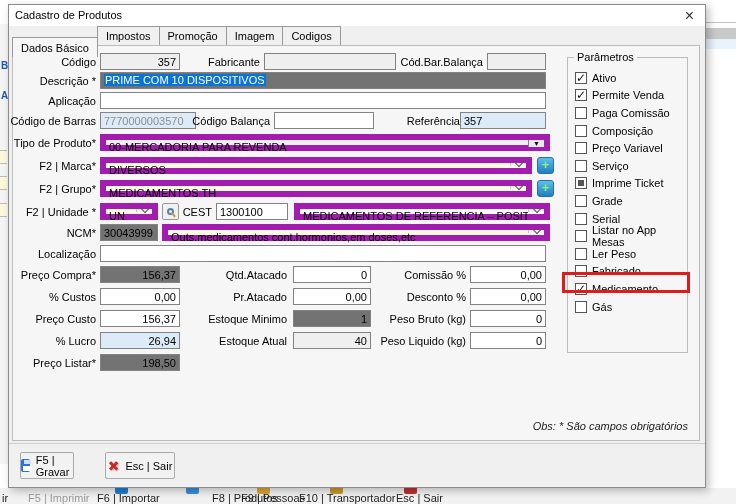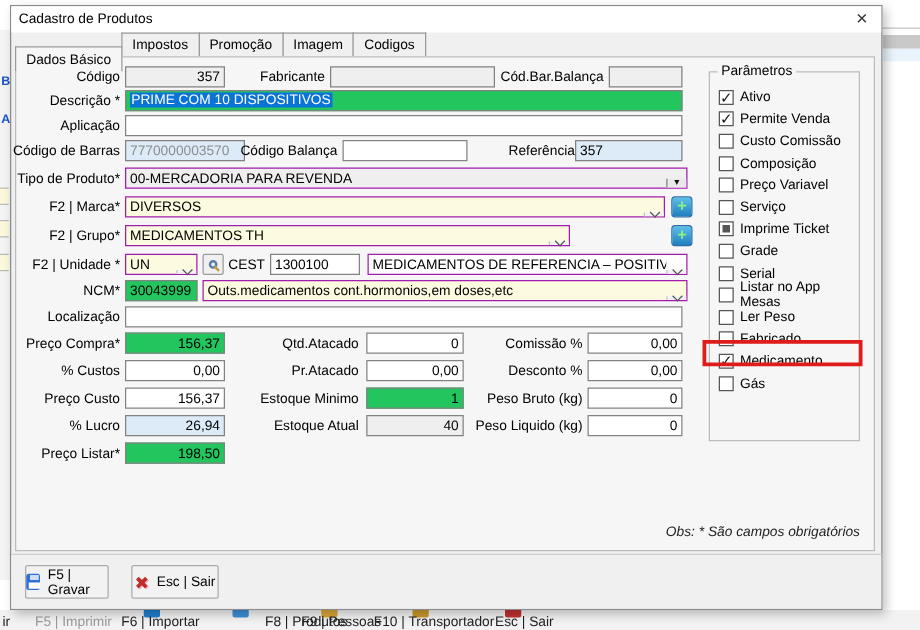--- a/index.html
+++ b/index.html
@@ -30,27 +30,27 @@
   .tabs { position:absolute; left:12px; top:26px; display:flex; align-items:flex-end; }
   .tab  { font-size:11px; color:#000; padding:3px 8px 3px 8px; border:1px solid #9a9a9a; border-bottom:none; background:#f0f0f0; margin-right:-1px; height:31px; white-space:nowrap; }
   .tab.active { background:#f6f6f6; height:20px; position:relative; z-index:3; padding-top:4px; }
   .tabpage { position:absolute; left:12px; top:45px; width:688px; height:396px; background:#f6f6f6; border:1px solid #bcbcbc; }
 
   
   .lbl { position:absolute; font-size:11px; line-height:13px; color:#000; white-space:nowrap; }
   .fld { position:absolute; height:17px; border:1px solid #828282; background:#fff; font-size:11px; padding:1px 3px; color:#000; font-family:inherit; }
   input.fld { outline:none; }
   .fld.ro    { background:#efefef; }
-  .fld.yellow{ background:#22c55e; }
+  .fld.yellow{ background:#737373; }
   .fld.blue  { background:#dcebf7; }
   .fld.num   { text-align:right; }
   .fld.graytext { color:#8e8e8e; }
   .sel { background:#0a74d6; color:#fff; padding:0 1px; }
 
-  .combo { position:absolute; height:17px; border:1px solid #a21caf; background:#fff; display:flex; align-items:flex-end; font-size:11px; }
+  .combo { position:absolute; height:17px; border:6px solid #a21caf; background:#fff; display:flex; align-items:flex-start; font-size:11px; }
   .combo.yellow { background:#fdfbdf; }
   .combo.ro { background:#efefef; }
   .combo .txt { flex:1; padding:1px 3px; white-space:nowrap; overflow:hidden; }
   .combo .az  { width:16px; border-left:1px solid #c6c6c6; background:#f2f2f2; display:flex; align-items:center; justify-content:center; }
   .chev { width:6px; height:6px; border-right:1.5px solid #555; border-bottom:1.5px solid #555; transform:rotate(45deg); margin-top:-3px; }
   .ddbtn { width:16px; border-left:1px solid #828282; background:#e9e9e9; display:flex; align-items:center; justify-content:center; font-size:7px; color:#111; }
 
   .plusbtn { position:absolute; width:17px; height:17px; border:1px solid #2a6daa; border-radius:3px;
              background:linear-gradient(#5cc0ea,#1f7fc0); color:#8df07e; font-weight:bold; font-size:13px;
              line-height:14px; text-align:center; cursor:pointer; }
@@ -151,21 +151,21 @@
   <div class="lbl" style="right:640px;top:160px;">F2 | Marca*</div>
   <div class="combo yellow" style="left:100px;top:157px;width:432px;">
     <span class="txt">DIVERSOS</span>
     <span class="az">
         <span class="chev"></span>
       </span>
   </div>
   <div class="plusbtn" style="left:537px;top:157px;">+</div>
 
   <div class="lbl" style="right:640px;top:183px;margin-left:33px;">F2 | Grupo*</div>
-  <div class="combo yellow" style="left:100px;top:180px;width:356px;">
+  <div class="combo yellow" style="left:100px;top:180px;width:432px;">
     <span class="txt">MEDICAMENTOS TH</span>
     <span class="az">
         <span class="chev"></span>
       </span>
   </div>
   <div class="plusbtn" style="left:537px;top:180px;">+</div>
 
   <div class="lbl" style="right:640px;top:206px;">F2 | Unidade *</div>
   <div class="combo yellow" style="left:100px;top:203px;width:58px;">
     <span class="txt">UN</span>
@@ -232,21 +232,21 @@
     <div class="param-item">
         <span class="cb checked"></span>
         <span>Ativo</span>
       </div>
     <div class="param-item">
         <span class="cb checked"></span>
         <span>Permite Venda</span>
       </div>
     <div class="param-item">
         <span class="cb"></span>
-        <span>Custo Comissão</span>
+        <span>Paga Comissão</span>
       </div>
     <div class="param-item">
         <span class="cb"></span>
         <span>Composição</span>
       </div>
     <div class="param-item">
         <span class="cb"></span>
         <span>Preço Variavel</span>
       </div>
     <div class="param-item">
@@ -284,21 +284,21 @@
     <div class="param-item">
         <span class="cb"></span>
         <span>Gás</span>
       </div>
   </div>
   <div class="redbox"></div>
 
   <div class="obs">Obs: * São campos obrigatórios</div>
 
   <div class="btnpanel"></div>
-  <div class="btn" style="left:20px;top:452px;width:67px;">
+  <div class="btn" style="left:20px;top:452px;width:54px;">
     <span class="floppy"></span>
     <span>F5 | Gravar</span>
   </div>
   <div class="btn" style="left:105px;top:452px;width:70px;">
     <span class="xicon">✖</span>
     <span>Esc | Sair</span>
   </div>
 
 </div>
 

